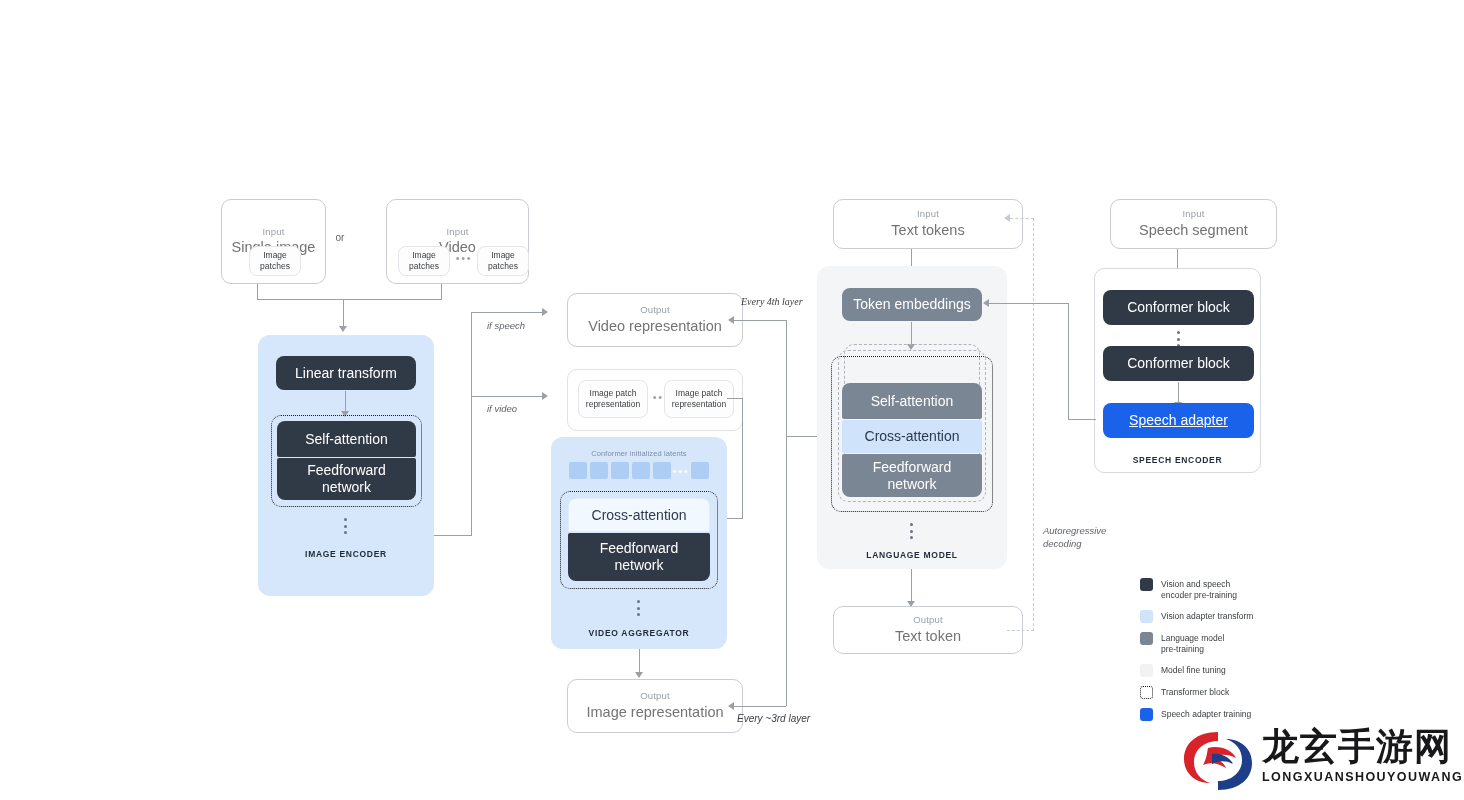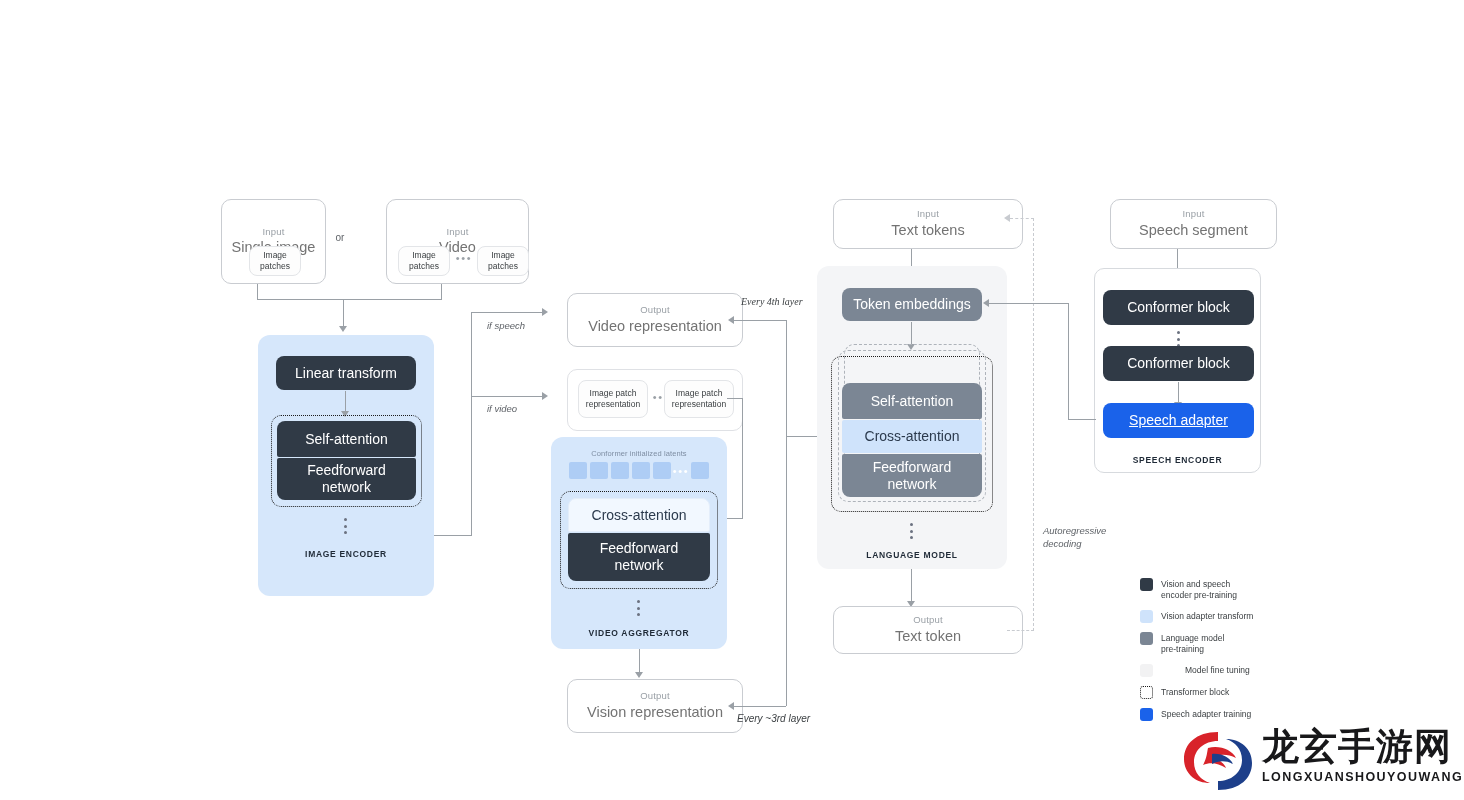--- a/index.html
+++ b/index.html
@@ -266,21 +266,21 @@
       </div>
 
     <div class="panel-label" style="top:191px;">VIDEO AGGREGATOR</div>
   </div>
 
   <div class="ln ln-v" style="left:639px; top:649px; height:25px;"></div>
   <div class="arw arw-d" style="left:635px; top:672px;"></div>
 
   <div class="node card" style="left:551px; top:679px; width:176px; height:54px;">
     <div class="cap">Output</div>
-    <div class="ttl">Vision representation</div>
+    <div class="ttl">Image representation</div>
   </div>
 
   <div class="ln ln-v" style="left:786px; top:320px; height:116px;"></div>
   <div class="ln ln-h" style="left:734px; top:320px; width:52px;"></div>
   <div class="arw arw-l" style="left:728px; top:316px;"></div>
   <div class="edge-label big" style="left:741px; top:296px;font-family:Liberation Serif, serif;">Every 4th layer</div>
 
   <div class="ln ln-v" style="left:786px; top:436px; height:270px;"></div>
   <div class="ln ln-h" style="left:734px; top:706px; width:52px;"></div>
   <div class="arw arw-l" style="left:728px; top:702px;"></div>
@@ -386,21 +386,21 @@
     <div class="lg-row" style="left:0; top:32px;">
       <span class="sw" style="background:#cfe3fb;"></span>
       <span class="lg-txt">Vision adapter transform</span>
     </div>
     <div class="lg-row" style="left:0; top:54px;">
       <span class="sw" style="background:#7b8694;"></span>
       <span class="lg-txt">
         <span>Language model</span><br><span>pre-training</span>
       </span>
     </div>
-    <div class="lg-row" style="left:0; top:86px;gap:24px;">
+    <div class="lg-row" style="left:0; top:86px;">
       <span class="sw" style="background:#f2f2f3;"></span>
       <span class="lg-txt">Model fine tuning</span>
     </div>
     <div class="lg-row" style="left:0; top:108px;">
       <span class="sw sw-dotted"></span>
       <span class="lg-txt">Transformer block</span>
     </div>
     <div class="lg-row" style="left:0; top:130px;">
       <span class="sw" style="background:#1a62ea;"></span>
       <span class="lg-txt">Speech adapter training</span>

